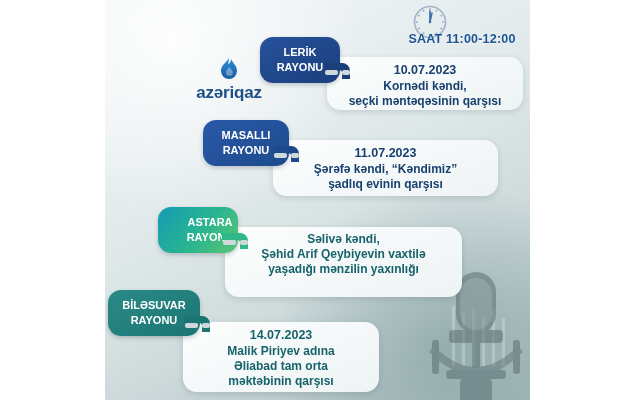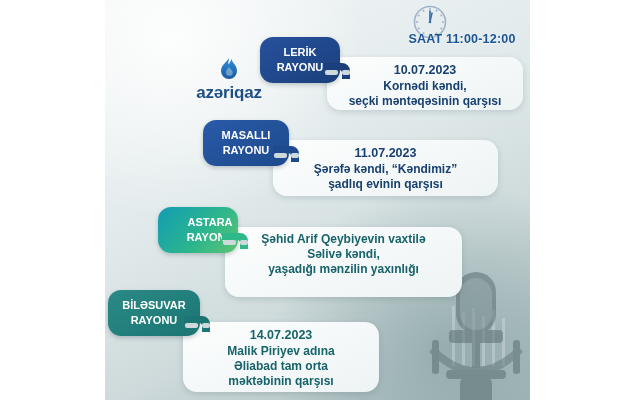--- a/index.html
+++ b/index.html
@@ -234,22 +234,22 @@
       <div class="tab" style="left:53px;top:207px;width:80px;height:46px;background:linear-gradient(130deg,#149cb4 0%,#2bb58e 55%,#5ec471 100%);padding-left:30px;">
         <span>ASTARA</span>
         <span>RAYONU</span>
         <svg class="plug" viewBox="0 0 34 19">
           <path d="M0 3 h18 a8 8 0 0 1 8 8 v8 h-8 v-6 a3 3 0 0 0 -3 -3 H0 z" fill="#2fb88a"></path>
           <rect x="1" y="10" width="13" height="5" rx="2" fill="#cfd9dc"></rect>
           <rect x="18" y="10" width="8" height="5" rx="2" fill="#cfd9dc"></rect>
         </svg>
       </div>
       <div class="card teal" style="left:120px;top:227px;width:237px;height:70px;">
+        <span class="place">Səlivə kəndi,</span>
         <span class="place">Şəhid Arif Qeybiyevin vaxtilə</span>
-        <span class="place">Səlivə kəndi,</span>
         <span class="place">yaşadığı mənzilin yaxınlığı</span>
       </div>
     </div>
 
     <div class="row">
       <div class="tab" style="left:3px;top:290px;width:92px;height:46px;background:linear-gradient(150deg,#2a8a86 0%,#1b7573 100%);">
         <span>BİLƏSUVAR</span>
         <span>RAYONU</span>
         <svg class="plug" viewBox="0 0 34 19">
           <path d="M0 3 h18 a8 8 0 0 1 8 8 v8 h-8 v-6 a3 3 0 0 0 -3 -3 H0 z" fill="#1b7573"></path>

